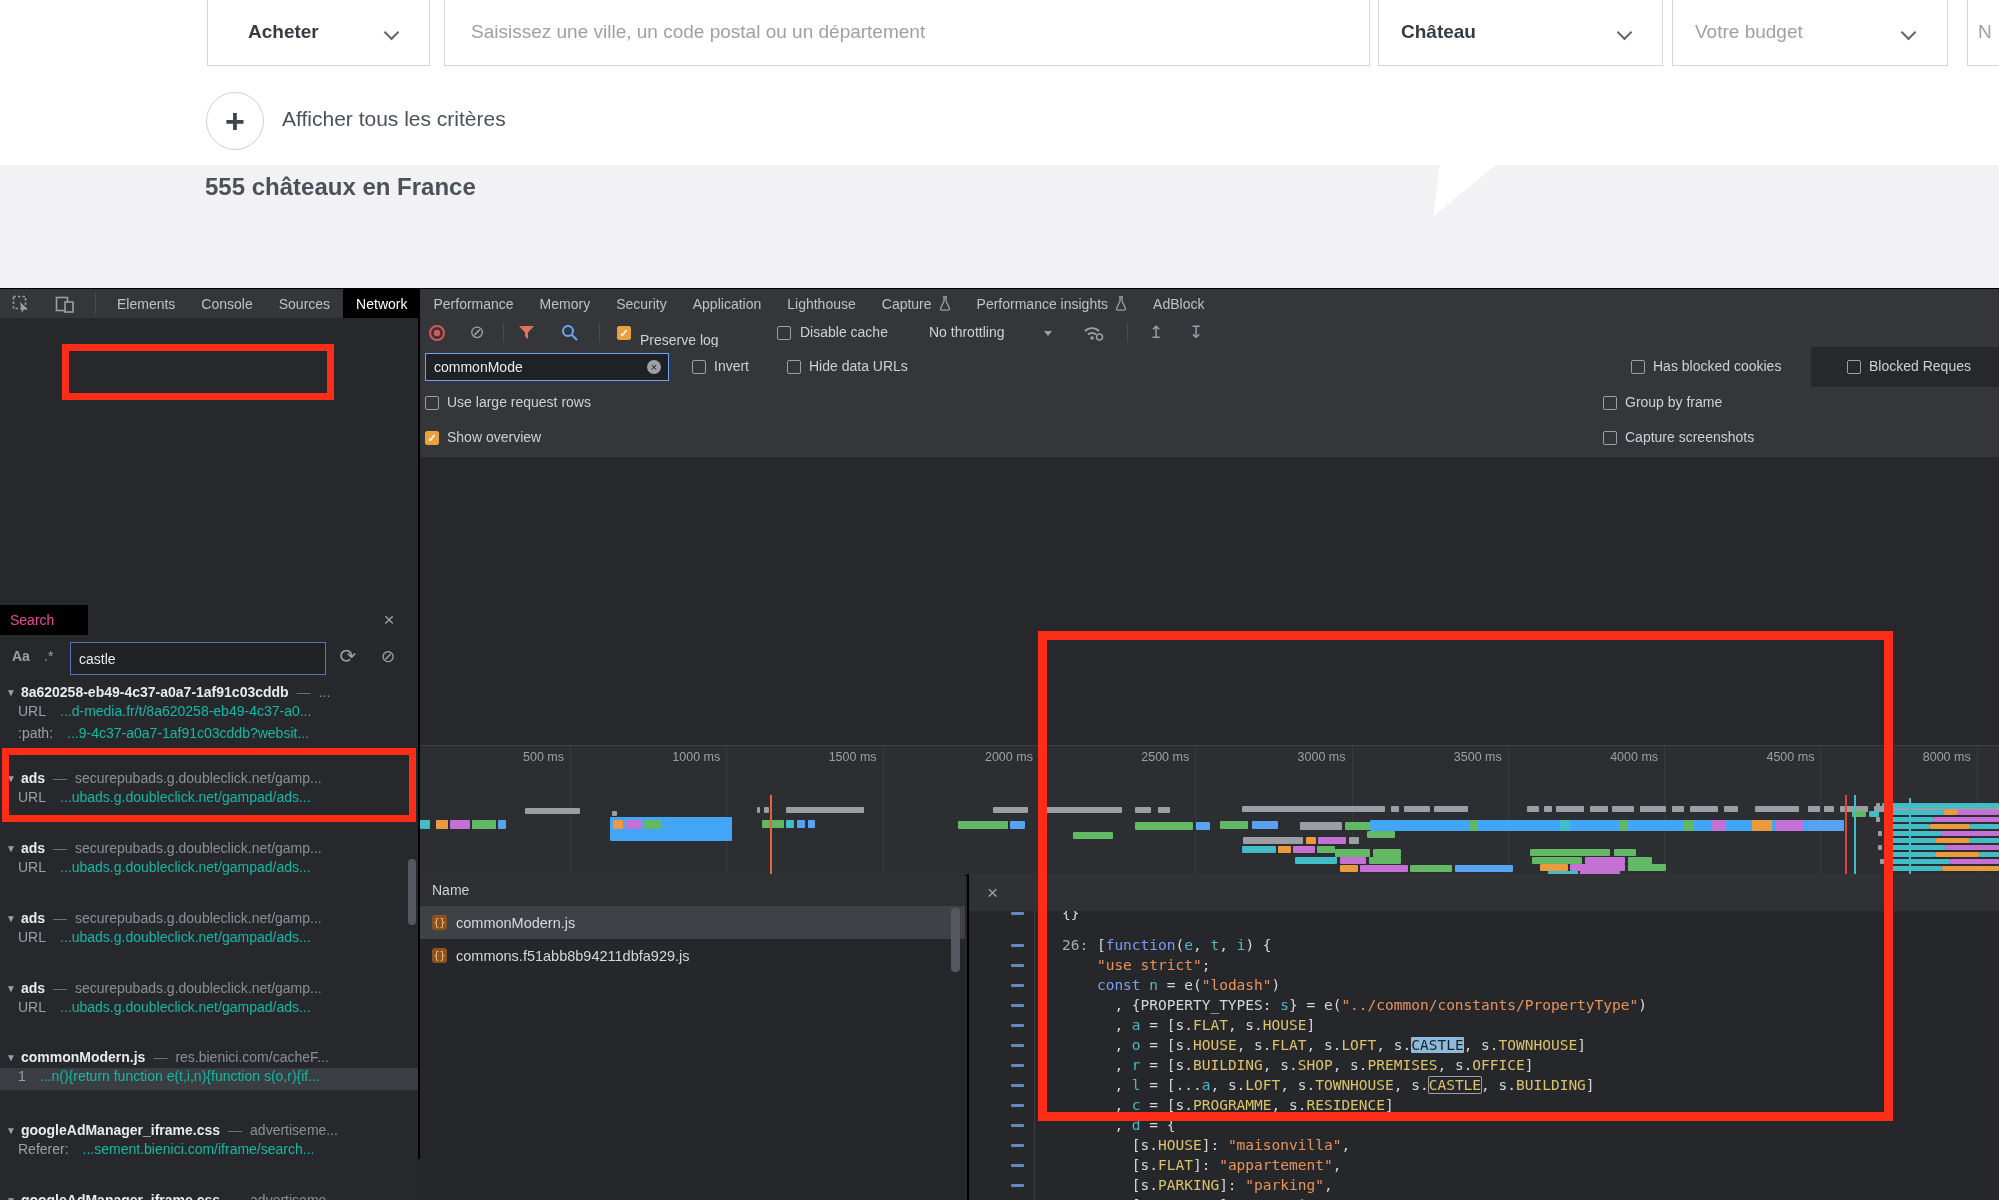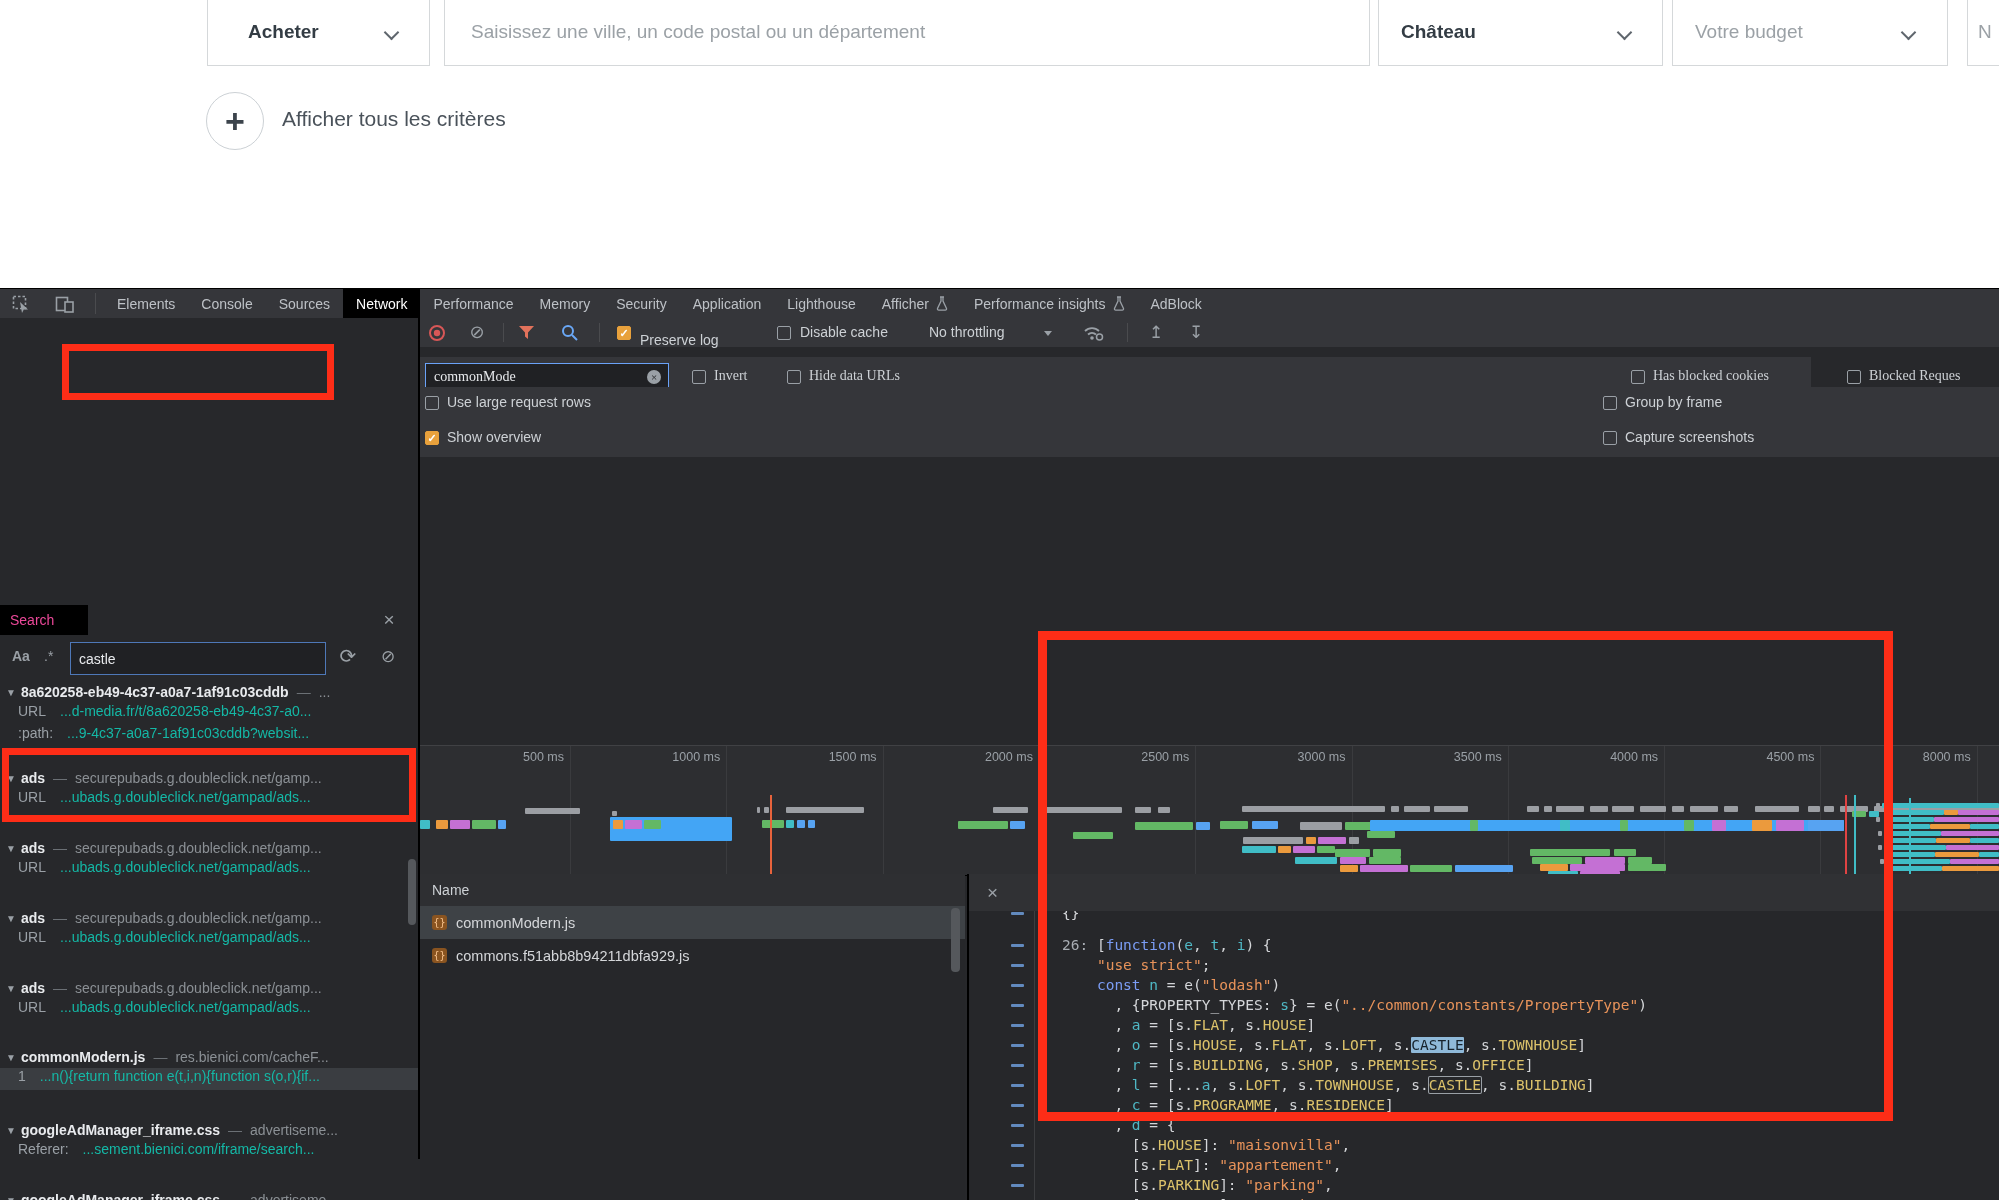--- a/index.html
+++ b/index.html
@@ -98,20 +98,24 @@
   </div>
   <div class="field" style="left:1967px;width:100px;">
     <span class="flabel ph" style="margin-left:10px;">N</span>
   </div>
 
   <div class="plus-circle">+</div>
   <div class="abs" style="left:282px;top:107px;font-size:21px;color:#4a525a;">
     <span>Afficher tous les critères</span>
   </div>
 
+  <div class="grayband">
+    <div class="abs" style="left:205px;top:8px;font-size:24px;font-weight:bold;color:#4a5158;">555 châteaux en France</div>
+    <div class="wedge" style="left:1432px;top:0;"></div>
+  </div>
 
   <div class="dt">
 
     <div class="bar" style="left:0;top:0;width:1999px;height:29px;">
       <span class="icon" style="left:10px;top:4px;width:22px;height:22px;">
         <svg width="19" height="19" viewBox="0 0 19 19">
             <rect x="1.5" y="1.5" width="12" height="12" fill="none" stroke="#9aa0a6" stroke-width="1.6" stroke-dasharray="2.5 2"></rect>
             <polygon points="8,7 16,14.5 11.8,14.5 10,18" fill="#9aa0a6"></polygon>
           </svg>
       </span>
@@ -144,21 +148,21 @@
           <div class="dtab">
             <span>Security</span>
           </div>
           <div class="dtab">
             <span>Application</span>
           </div>
           <div class="dtab">
             <span>Lighthouse</span>
           </div>
           <div class="dtab">
-            <span>Afficher</span>
+            <span>Capture</span>
             <span class="flask">
               <svg width="12" height="15" viewBox="0 0 12 15">
                 <path d="M4 1 h4 M5 1 v4 L1.5 12.5 a1.3 1.3 0 0 0 1.2 1.7 h6.6 a1.3 1.3 0 0 0 1.2-1.7 L7 5 V1" fill="none" stroke="#9aa0a6" stroke-width="1.3"></path>
               </svg>
             </span>
           </div>
           <div class="dtab">
             <span>Performance insights</span>
             <span class="flask">
               <svg width="12" height="15" viewBox="0 0 12 15">
@@ -205,21 +209,21 @@
             <path d="M5 10.5 a6 6 0 0 1 8 0" fill="none" stroke="#9aa0a6" stroke-width="1.8"></path>
             <circle cx="9" cy="14" r="1.8" fill="#9aa0a6"></circle>
             <circle cx="16.5" cy="13" r="3" fill="none" stroke="#9aa0a6" stroke-width="1.5"></circle>
           </svg>
       </span>
       <div class="vdiv" style="left:708px;top:5px;height:19px;"></div>
       <span class="icon uni" style="left:726px;top:3px;width:22px;height:22px;font-size:17px;">↥</span>
       <span class="icon uni" style="left:766px;top:3px;width:22px;height:22px;font-size:17px;">↧</span>
     </div>
 
-    <div class="bar" style="left:419px;top:68px;width:1392px;height:40px;font-family:Liberation Serif, serif;">
+    <div class="bar" style="left:419px;top:58px;width:1392px;height:40px;">
       <div class="sinput" style="left:6px;top:6px;width:244px;height:28px;border-color:#6aa2f8;">
         <span>commonMode</span>
       </div>
       <span class="icon" style="left:228px;top:13px;width:14px;height:14px;border-radius:50%;background:#9aa0a6;color:#202124;font-size:11px;line-height:14px;">×</span>
       <div class="checkbox" style="left:273px;top:13px;"></div>
       <span class="lab" style="left:295px;top:11px;">Invert</span>
       <div class="checkbox" style="left:368px;top:13px;"></div>
       <span class="lab" style="left:390px;top:11px;">Hide data URLs</span>
       <div class="checkbox" style="left:1212px;top:13px;"></div>
       <span class="lab" style="left:1234px;top:11px;">Has blocked cookies</span>

